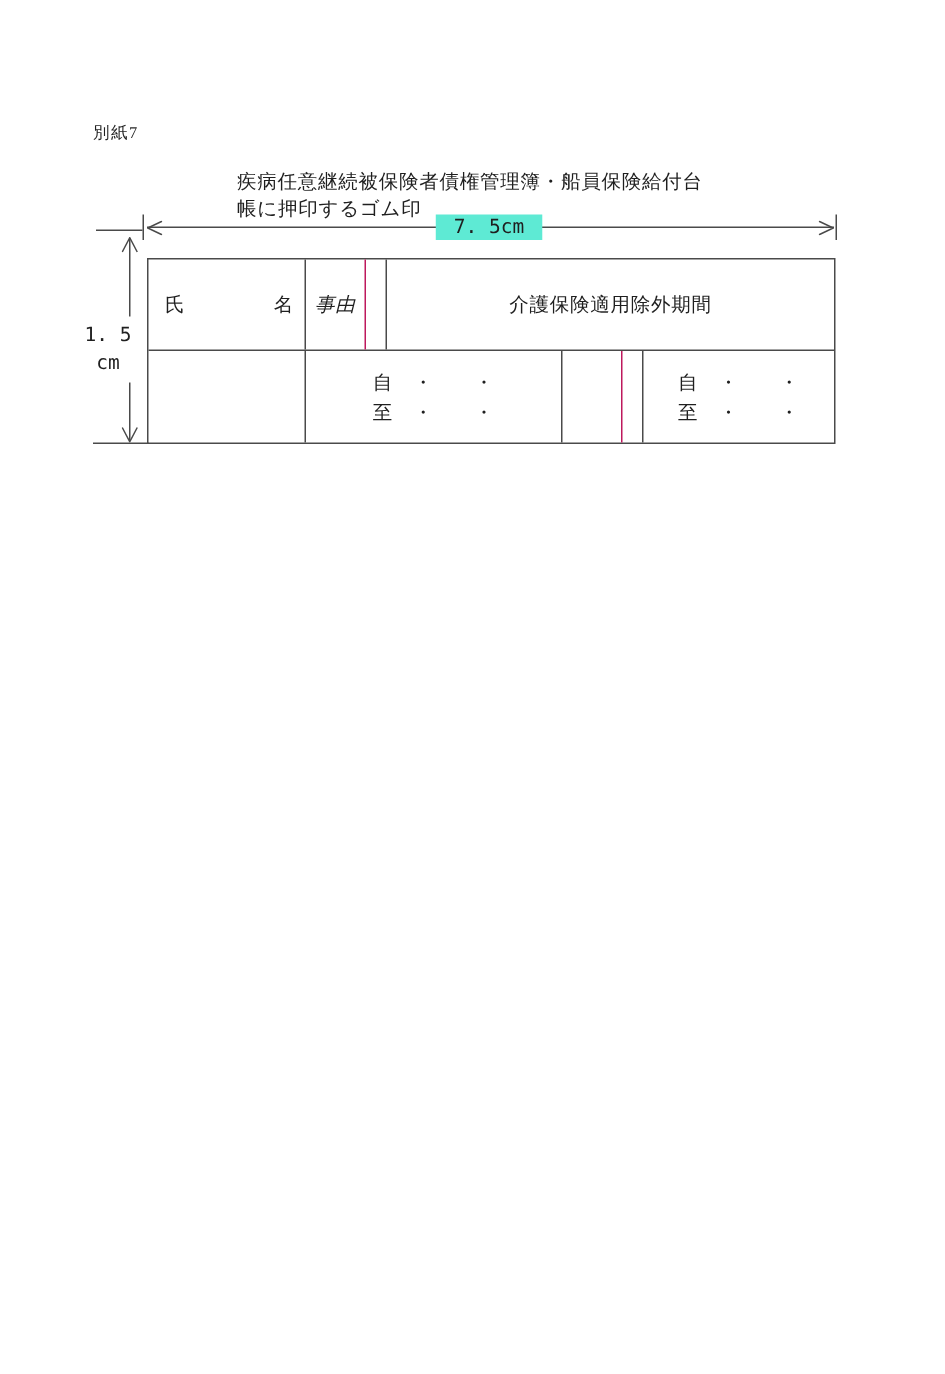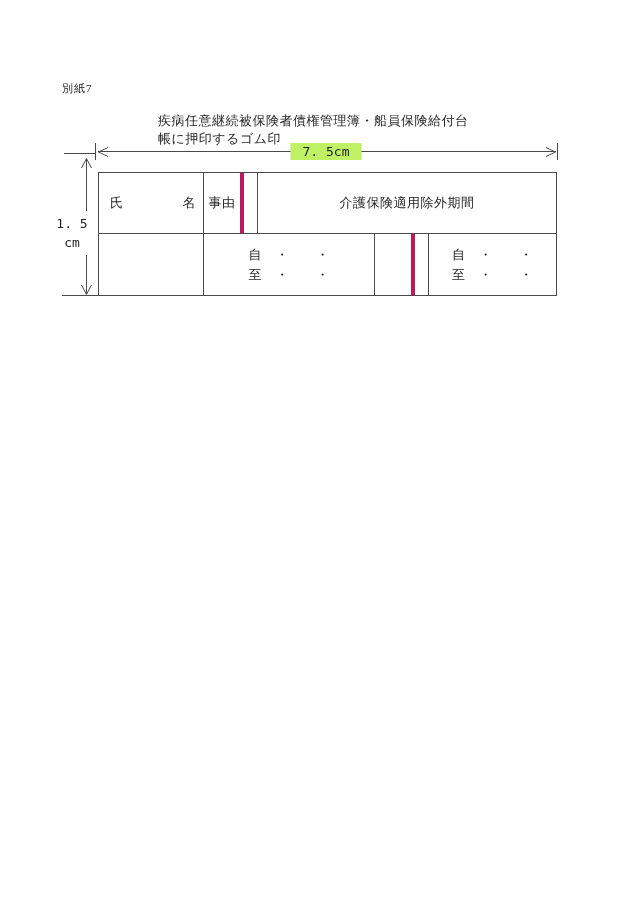--- a/index.html
+++ b/index.html
@@ -21,21 +21,21 @@
   }
   
   .hline{height:1px;background:#4a4a4a;}
   .vline{width:1px;background:#4a4a4a;}
   .dimh-leader{left:64px;top:153px;width:31px;}
   .dimh-tick-left{left:95px;top:143px;height:17px;}
   .dimh-tick-right{left:557px;top:143px;height:17px;}
   .dimh-line{left:98px;top:151px;width:458px;}
   .dimh-label{
     left:326px;top:143px;transform:translateX(-50%);
-    background:#bef264;padding:0 12px;
+    background:#5eead4;padding:0 12px;
     font-family:"DejaVu Sans Mono",monospace;
     font-size:13px;line-height:17px;
   }
   .dimv-line{left:86px;top:159px;height:135px;}
   .dimv-label{
     left:72px;top:211px;transform:translateX(-50%);
     background:#ffffff;padding:3px 4px;
     font-family:"DejaVu Sans Mono",monospace;
     font-size:13px;line-height:19px;text-align:center;
   }
@@ -53,21 +53,21 @@
   .trow{display:flex;box-sizing:border-box;}
   .trow.header{height:61px;border-bottom:1px solid #4a4a4a;}
   .trow.body{flex:1;}
   .cell{
     box-sizing:border-box;
     display:flex;align-items:center;justify-content:center;
     letter-spacing:0.5px;
   }
   .c1{width:105px;border-right:1px solid #4a4a4a;}
   .c2{width:171px;border-right:1px solid #4a4a4a;}
-  .c3{width:40px;border-right:4px solid #be185d;}
+  .c3{width:40px;border-right:1px solid #be185d;font-style:italic;}
   .c4{flex:1;border-left:1px solid #4a4a4a;margin-left:13px;}
   .cell.name{justify-content:space-between;padding:0 7px 0 11px;}
   .period-lines{
     display:flex;flex-direction:column;align-items:center;
     line-height:20px;text-align:center;white-space:pre;
   }
 </style>
 </head>
 <body>
 

